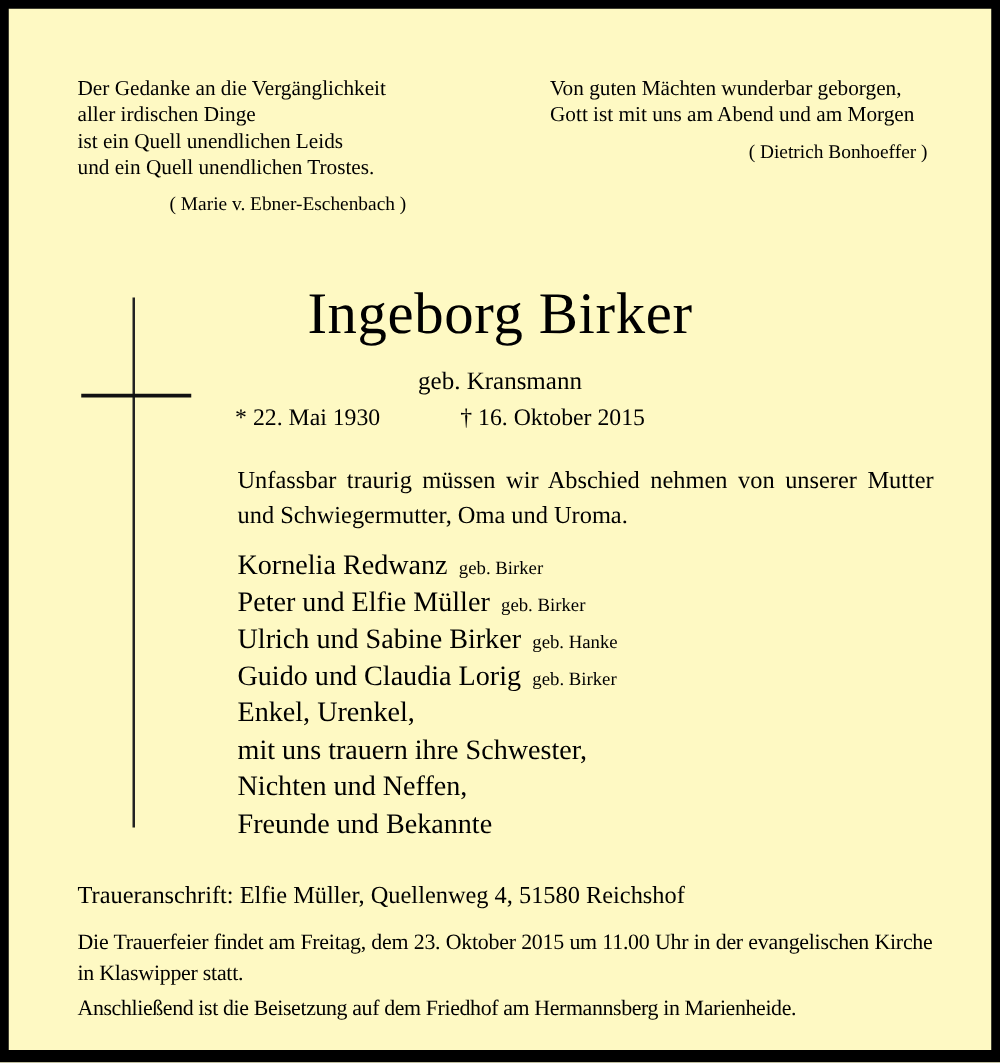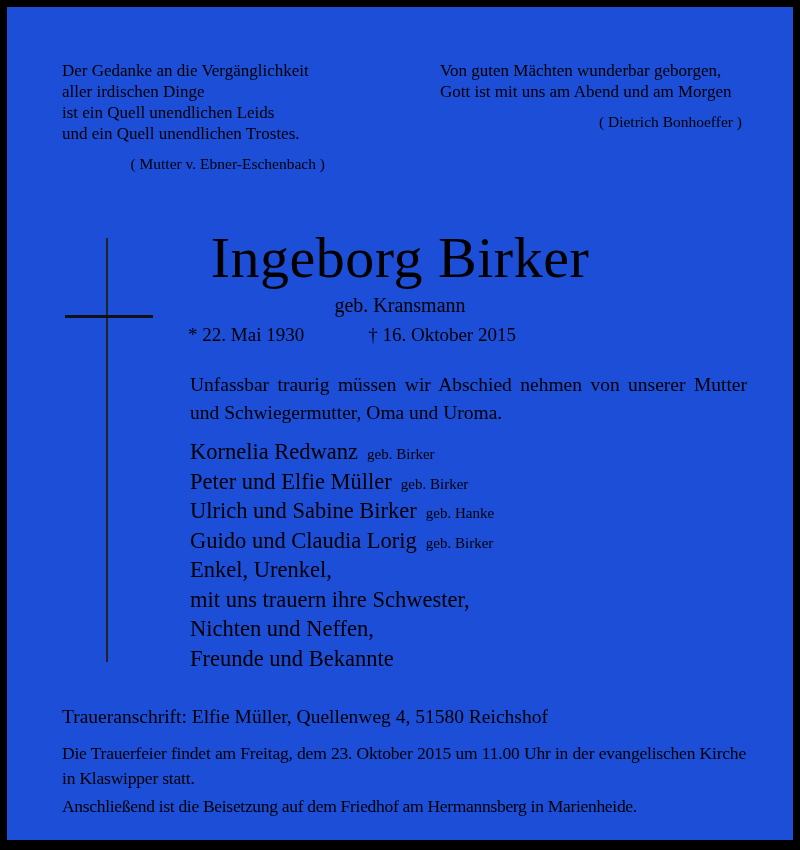--- a/index.html
+++ b/index.html
@@ -5,21 +5,21 @@
   html, body { margin: 0; padding: 0; }
   body {
     width: 800px; height: 850px;
     background: #ffffff;
     font-family: "Liberation Serif", "DejaVu Serif", serif;
     color: #000000;
   }
   .page {
     position: relative;
     width: 800px; height: 850px;
-    background: #1d4ed8;
+    background: #fef9c3;
     overflow: hidden;
   }
   .frame {
     position: absolute; inset: 0;
     border: 7px solid #000000;
     border-bottom-width: 10px;
     pointer-events: none;
     box-sizing: border-box;
   }
   .quote {
@@ -45,21 +45,21 @@
     position: absolute;
     left: 65px; top: 315px;
     width: 88px; height: 3px;
     background: #111111;
   }
   .deceased-name {
     position: absolute;
     left: 0; top: 224px; width: 800px;
     margin: 0;
     text-align: center;
-    font-size: 58px;
+    font-size: 47px;
     font-weight: normal;
     letter-spacing: 0.5px;
   }
   .maiden {
     position: absolute;
     left: 0; top: 294px; width: 800px;
     text-align: center;
     font-size: 20px;
   }
   .dates {
@@ -116,21 +116,21 @@
 <body>
 
 <div class="page">
   <div class="frame"></div>
 
   <div class="quote quote-left">
     <div>Der Gedanke an die Vergänglichkeit</div>
     <div>aller irdischen Dinge</div>
     <div>ist ein Quell unendlichen Leids</div>
     <div>und ein Quell unendlichen Trostes.</div>
-    <div class="attribution">( Mutter v. Ebner-Eschenbach )</div>
+    <div class="attribution">( Marie v. Ebner-Eschenbach )</div>
   </div>
 
   <div class="quote quote-right">
     <div>Von guten Mächten wunderbar geborgen,</div>
     <div>Gott ist mit uns am Abend und am Morgen</div>
     <div class="attribution">( Dietrich Bonhoeffer )</div>
   </div>
 
   <div>
     <div class="cross-v"></div>

